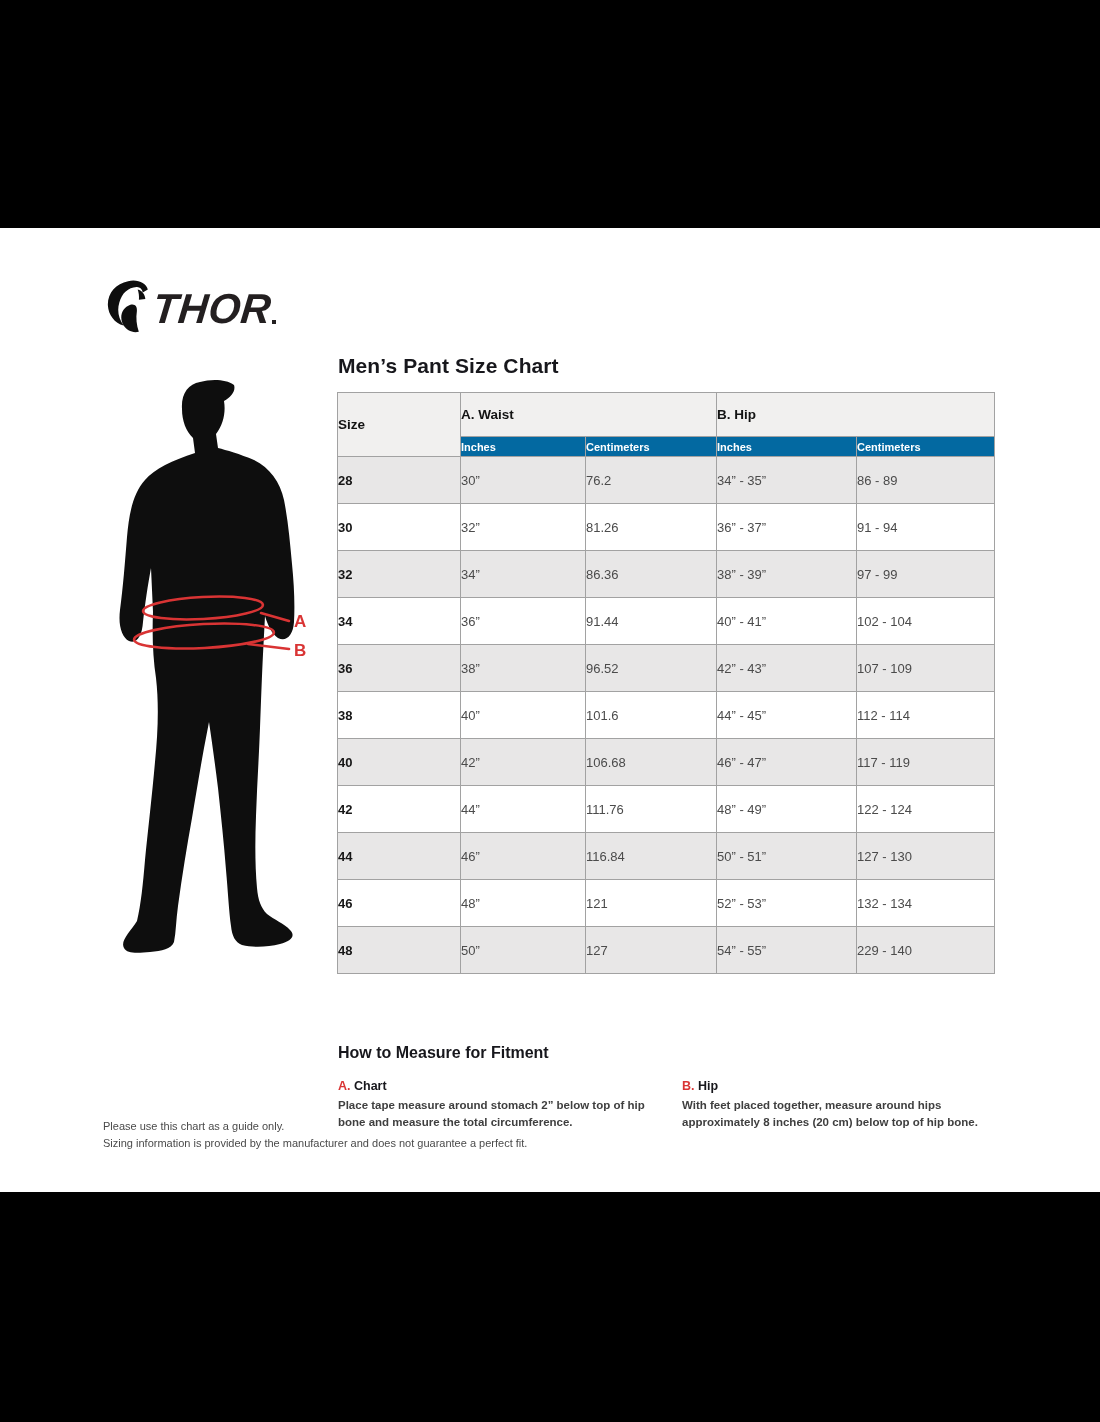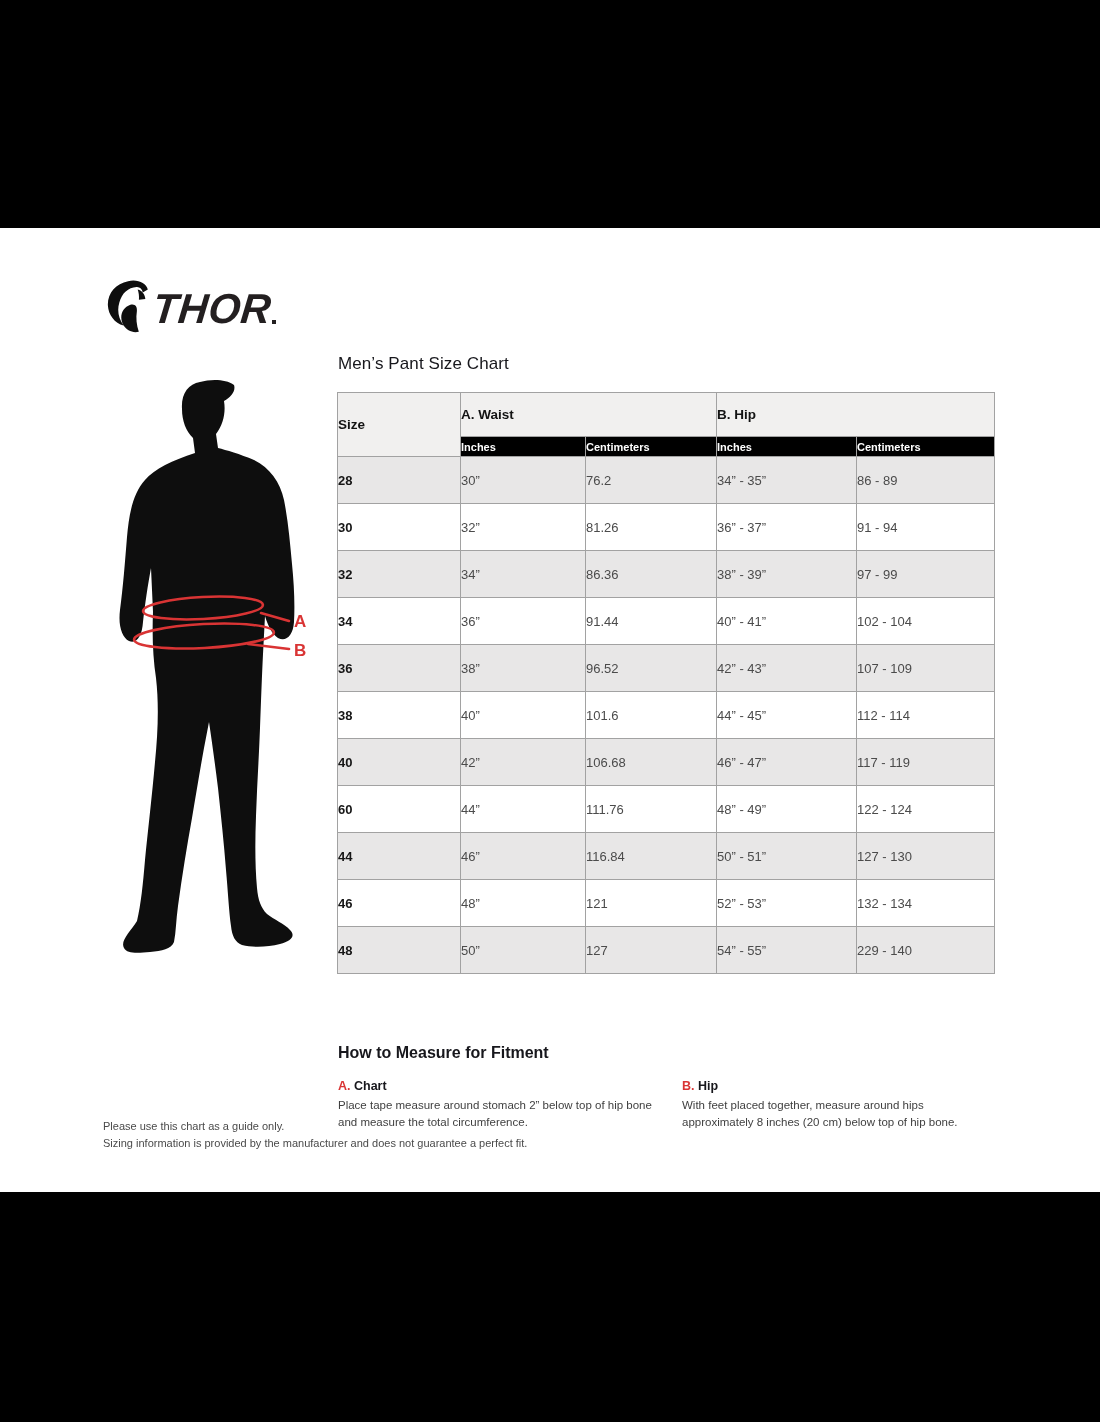--- a/index.html
+++ b/index.html
@@ -22,44 +22,44 @@
     letter-spacing:0.5px; color:#231f20;
     transform:skewX(-6deg) scaleY(1.02);
   }
   .tm-dot { width:4px; height:4px; background:#231f20; align-self:flex-end; margin:0 0 12px 1px; }
 
   
   .figure { position:absolute; left:98px; top:374px; width:244px; height:604px; }
   .figure text { font-family:"Liberation Sans", sans-serif; font-weight:bold; font-size:17px; }
 
   
-  .chart-title { position:absolute; left:338px; top:354px; font-size:17px; font-weight:normal; color:#17171c; letter-spacing:0.1px; }
+  .chart-title { position:absolute; left:338px; top:354px; font-size:21px; font-weight:bold; color:#17171c; letter-spacing:0.1px; }
 
   
   table.size-table {
     position:absolute; left:337px; top:392px; width:657px;
     border-collapse:collapse; table-layout:fixed; text-align:left;
   }
   table.size-table th, table.size-table td { border:1px solid #a2a2a2; }
   table.size-table thead tr.groups th { height:44px; background:#f1f0ef; font-size:13.5px; color:#131313; font-weight:bold; }
-  table.size-table thead tr.subhead th { height:20px; background:#000000; color:#ffffff; font-size:11px; font-weight:bold; }
+  table.size-table thead tr.subhead th { height:20px; background:#0369a1; color:#ffffff; font-size:11px; font-weight:bold; }
   table.size-table th.size-h { background:#f1f0ef; font-size:13.5px; color:#131313; }
   table.size-table tbody td { height:47px; font-size:13px; color:#4b4b4b; background:#ffffff; font-weight:normal; }
   table.size-table tbody tr:nth-child(odd) td { background:#e8e7e7; }
   table.size-table tbody td:first-child { font-weight:bold; color:#161616; }
 
   
   .measure { position:absolute; left:338px; top:1001px; width:657px; }
   .measure h2 { font-size:16px; font-weight:bold; color:#17171c;margin-top:43px; }
   .measure .cols { display:flex; margin-top:17px; }
   .measure .col.waist { width:344px; }
   .measure .col.hip { flex:1; }
   .m-label { font-size:12.5px; font-weight:bold; color:#17171c; margin-bottom:4px; }
   .m-label .letter { color:#d93434; }
-  .m-text { font-size:11.5px; color:#3f3f3f; line-height:1.5; max-width:318px; }
+  .m-text { font-size:11.5px; color:#3f3f3f; line-height:1.5; max-width:318px;font-weight:bold; }
 
   
   .disclaimer { position:absolute; left:103px; top:1118px; font-size:11px; color:#4a4a4a; line-height:1.55; }
 </style>
 </head>
 <body>
 
 <div id="page">
 
   <div class="bar top"></div>
@@ -198,21 +198,21 @@
           <td>112 - 114</td>
         </tr>
         <tr>
           <td>40</td>
           <td>42”</td>
           <td>106.68</td>
           <td>46” - 47”</td>
           <td>117 - 119</td>
         </tr>
         <tr>
-          <td>60</td>
+          <td>42</td>
           <td>44”</td>
           <td>111.76</td>
           <td>48” - 49”</td>
           <td>122 - 124</td>
         </tr>
         <tr>
           <td>44</td>
           <td>46”</td>
           <td>116.84</td>
           <td>50” - 51”</td>

